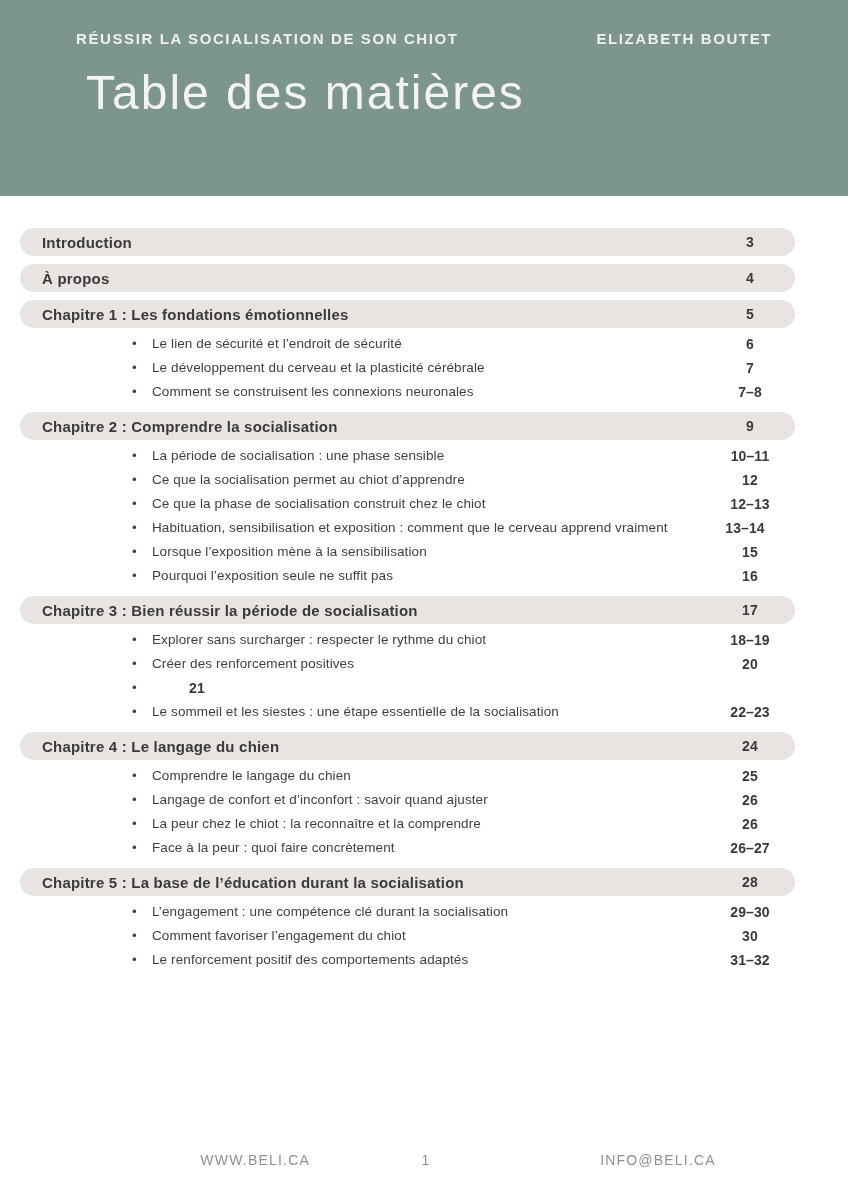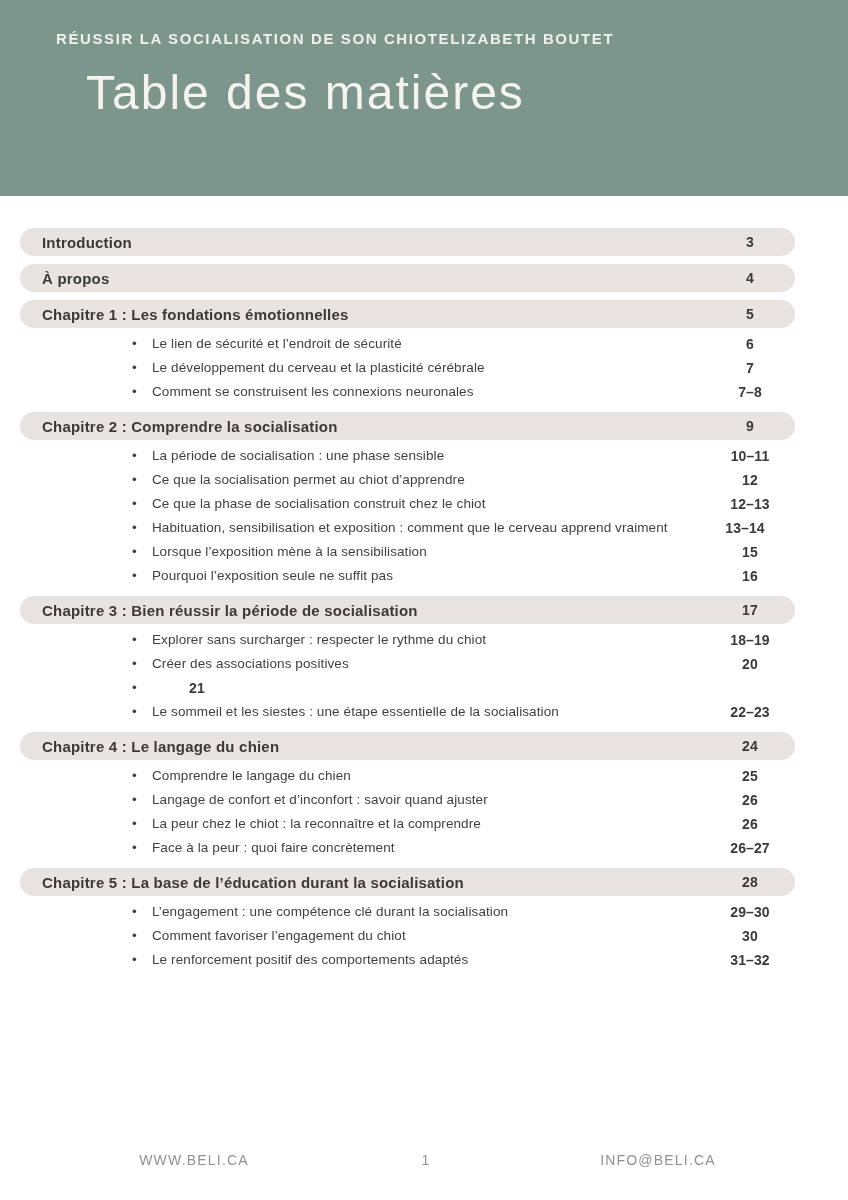--- a/index.html
+++ b/index.html
@@ -8,22 +8,22 @@
     background:#ffffff;
     font-family:"Liberation Sans","DejaVu Sans",sans-serif;
     -webkit-font-smoothing:antialiased;
   }
   
   .band{
     box-sizing:border-box;height:196px;background:#7C958D;
     padding-top:30px;color:#EFF1EB;
   }
   .band-top{
-    display:flex;align-items:baseline;
-    padding:0 56px;
+    display:flex;justify-content:space-between;align-items:baseline;
+    padding:0 76px;
     font-size:15px;font-weight:bold;letter-spacing:1.6px;
   }
   .band-title{
     margin:20px 0 0 86px;
     font-size:48px;font-weight:300;letter-spacing:2px;
     color:#F4F3ED;line-height:1.1;
   }
   
   .toc{margin:32px 53px 0 20px;}
   .toc-section{margin-bottom:8px;}
@@ -49,21 +49,21 @@
   .toc-item .label{flex:1;min-width:0;white-space:nowrap;}
   .toc-item.wrap .label{white-space:normal;max-width:548px;}
   .toc-item .page-num{line-height:18px;}
   
   .footer{
     position:absolute;left:0;top:1152px;width:100%;box-sizing:border-box;
     display:flex;align-items:center;padding:0 74px 0 78px;
     font-size:14px;letter-spacing:1.2px;color:#8F9191;
   }
   .f-col{flex:1;}
-  .f-left{text-align:center;}
+  .f-left{text-align:right;}
   .f-center{text-align:center;}
   .f-right{text-align:center;}
 </style>
 </head>
 <body>
 
 <header class="band">
   <div class="band-top">
     <span>RÉUSSIR LA SOCIALISATION DE SON CHIOT</span>
     <span>ELIZABETH BOUTET</span>
@@ -156,21 +156,21 @@
       <span class="page-num">17</span>
     </div>
     <ul class="toc-items">
       <li class="toc-item">
         <span class="bullet"></span>
         <span class="label">Explorer sans surcharger : respecter le rythme du chiot</span>
         <span class="page-num">18–19</span>
       </li>
       <li class="toc-item">
         <span class="bullet"></span>
-        <span class="label">Créer des associations positives</span>
+        <span class="label">Créer des renforcement positives</span>
         <span class="page-num">20</span>
       </li>
       <li class="toc-item">
         <span class="bullet"></span>
         <span class="page-num">21</span>
       </li>
       <li class="toc-item">
         <span class="bullet"></span>
         <span class="label">Le sommeil et les siestes : une étape essentielle de la socialisation</span>
         <span class="page-num">22–23</span>

